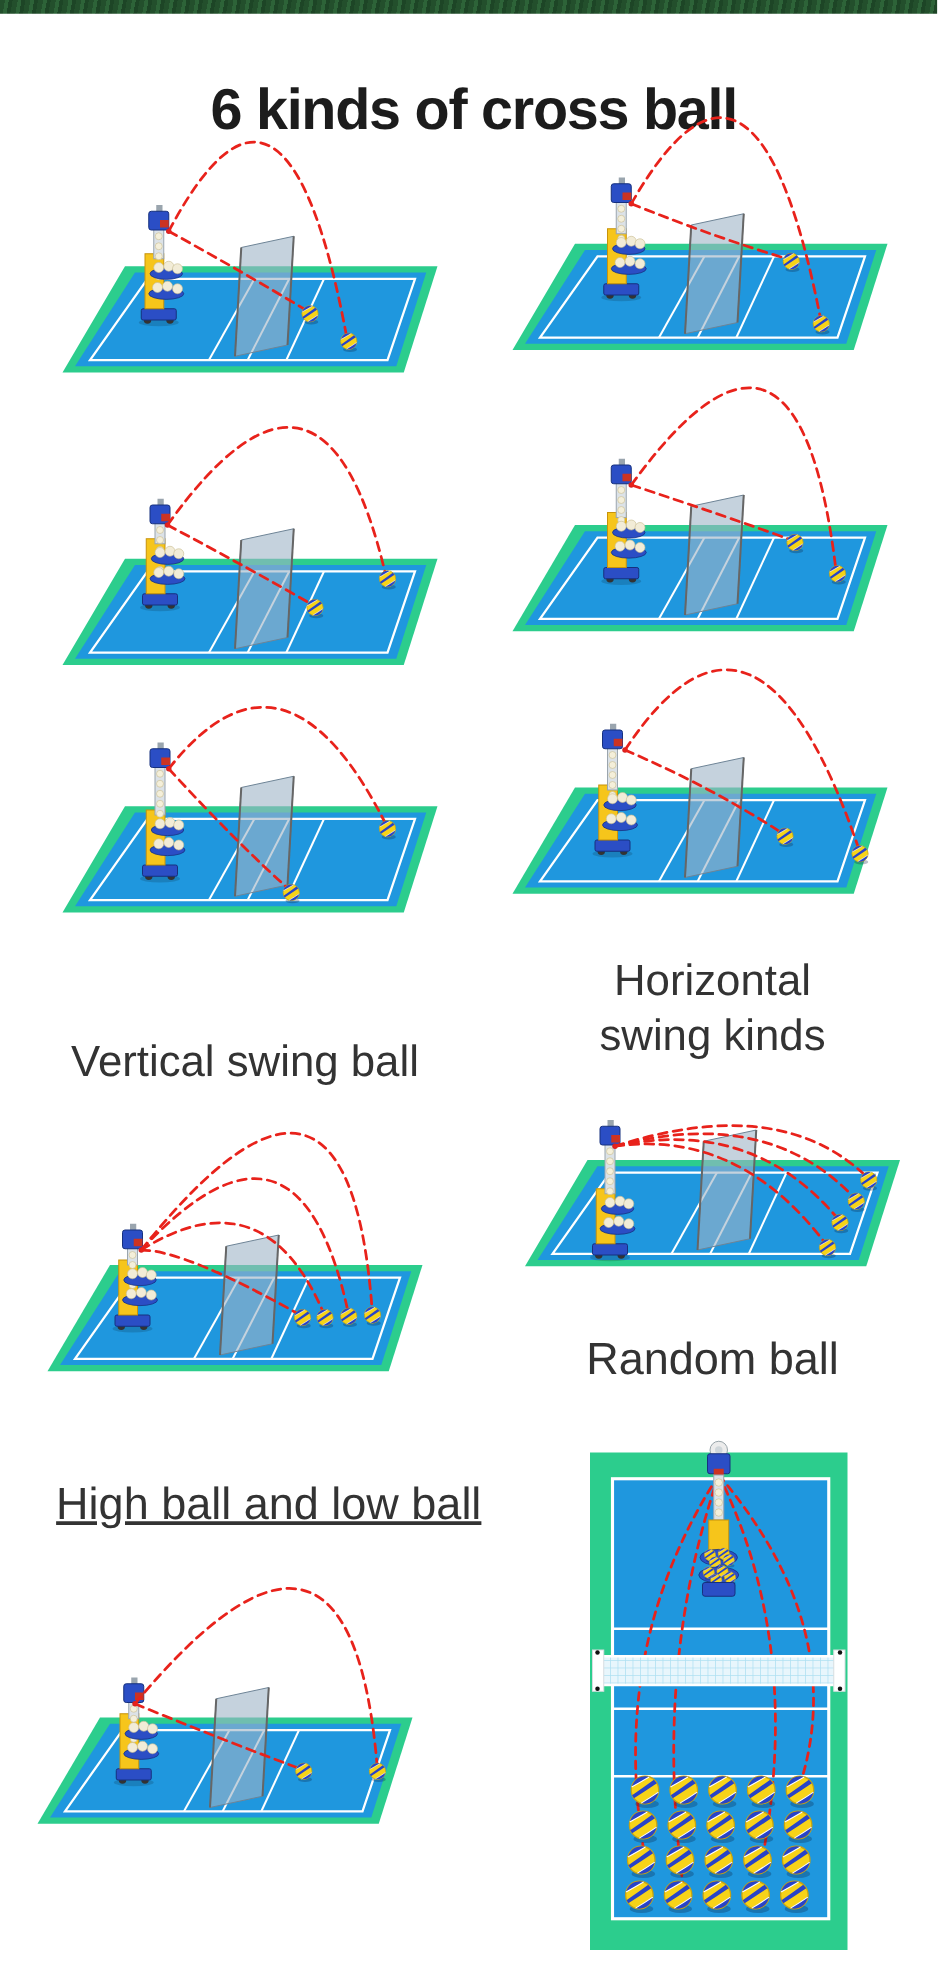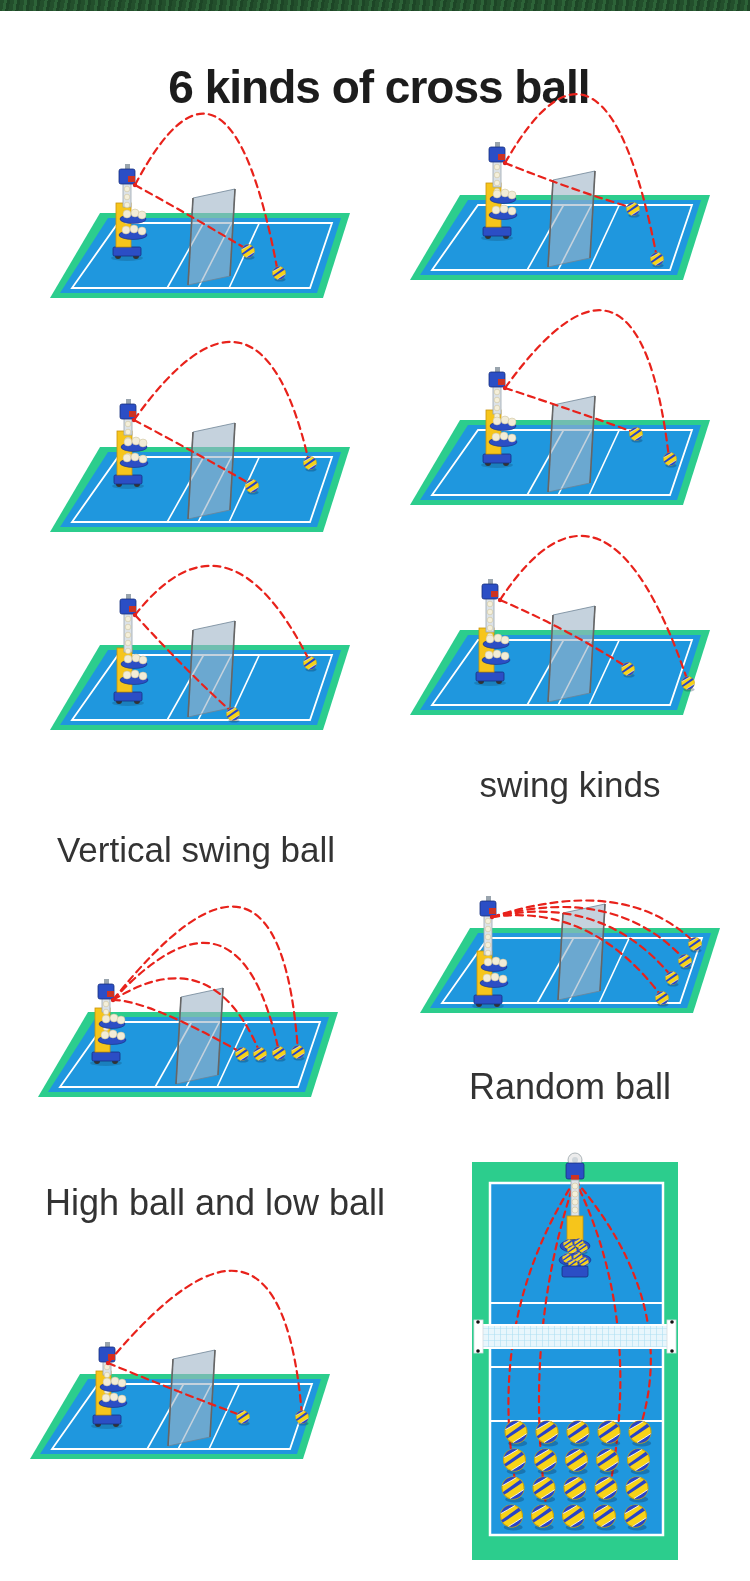--- a/index.html
+++ b/index.html
@@ -18,21 +18,21 @@
   .d5{left:30px;top:535px;width:345px;height:230px;}
   .d6{left:390px;top:530px;width:345px;height:230px;}
   .d7{left:10px;top:865px;width:350px;height:245px;}
   .d8{left:395px;top:855px;width:355px;height:175px;}
   .d9{left:10px;top:1235px;width:340px;height:235px;}
   .d10{left:470px;top:1148px;width:210px;height:414px;}
   .label{position:absolute;text-align:center;color:#333;font-weight:500;}
   .lbl-vertical{left:6px;top:830px;width:380px;font-size:35px;}
   .lbl-horizontal{left:420px;top:763px;width:300px;font-size:35px;line-height:44px;}
   .lbl-random{left:410px;top:1066px;width:320px;font-size:36px;}
-  .lbl-highlow{left:10px;top:1182px;width:410px;font-size:36px;}
+  .lbl-highlow{left:10px;top:1182px;width:410px;font-size:36px;text-decoration:underline;}
 </style>
 </head>
 <body>
 
 <div class="page">
   <div class="grass-bar"></div>
   <h1 class="title">6 kinds of cross ball</h1>
 
   <div class="diagram d1">
       <svg viewBox="0 0 345 230">
@@ -402,20 +402,21 @@
           <path d="M6.35,1 A6.45,6.45 0 0 1 -1.8,6.2 Q2.6,3.6 6.35,1 Z" fill="#2843C8"></path>
           <path d="M-5.2,3.9 Q0,0.6 5.6,-3.2 L4.2,-4.9 Q-0.6,-1.4 -6.1,2.5 Z" fill="#2843C8"></path>
           <path d="M-6.3,-1.4 Q-2.4,-3.6 2,-6.15" fill="none" stroke="#fff" stroke-width="0.5"></path>
           <path d="M-1.8,6.2 Q2.6,3.6 6.35,1" fill="none" stroke="#fff" stroke-width="0.5"></path>
         </g>
       </svg>
     </div>
 
   <div class="label lbl-vertical">Vertical swing ball</div>
   <div class="label lbl-horizontal">
+    <div>Horizontal</div>
     <div>swing kinds</div>
   </div>
 
   <div class="diagram d7">
       <svg viewBox="0 0 350 245">
         <g transform="translate(8,147)">
           <polygon points="70,0 320,0 293,85 20,85" fill="#2CCD8D"></polygon>
           <polygon points="78,5 311,5 287,80 30,80" fill="#1F97DE"></polygon>
           <polygon points="88,10 302,10 280,75 42,75" fill="none" stroke="#FFFFFF" stroke-width="1.8"></polygon>
           <line x1="173.60000000000002" y1="10" x2="137.2" y2="75" stroke="#FFFFFF" stroke-width="1.6"></line>

